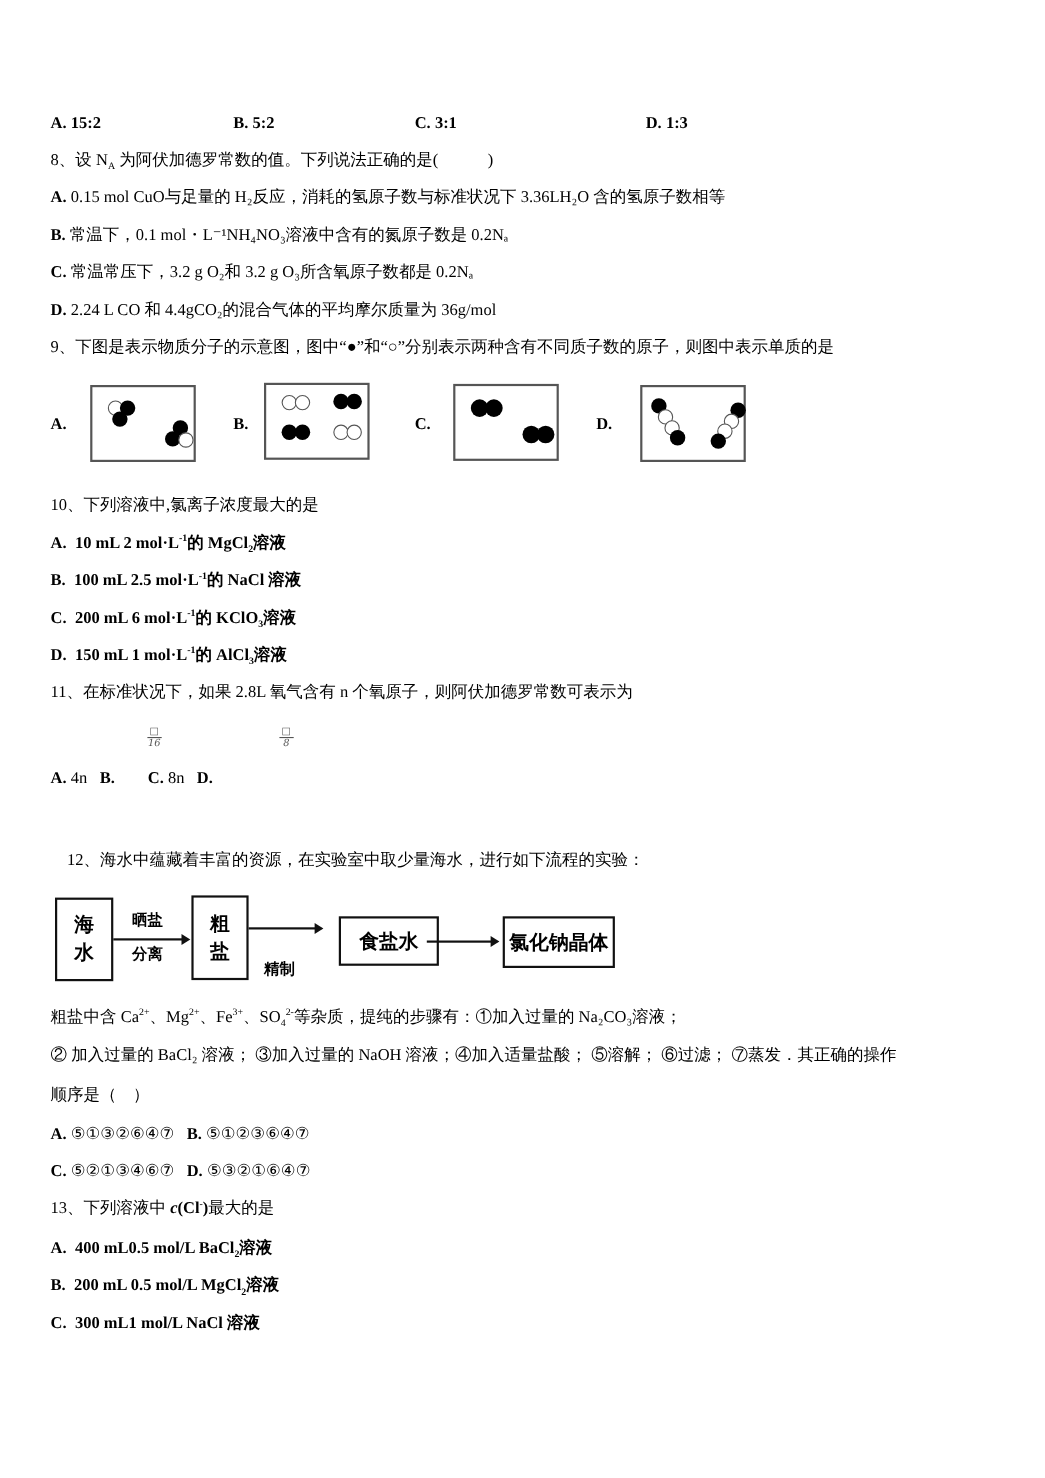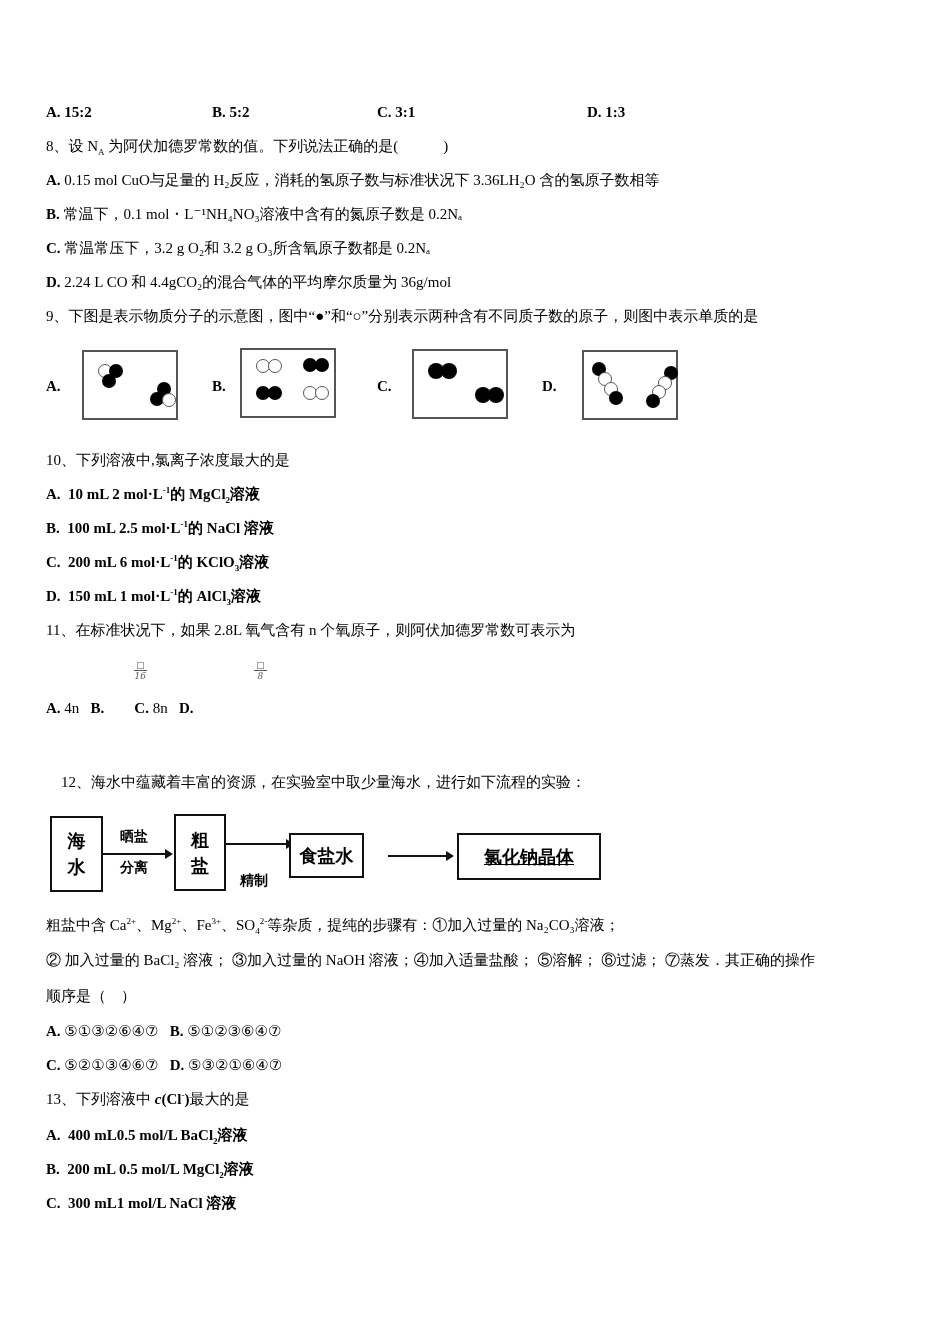--- a/index.html
+++ b/index.html
@@ -131,23 +131,23 @@
 水</div>
 <div class="alabel" style="left:120px;top:828px;">晒盐</div>
 <div class="arrow" style="left:103px;top:853px;width:68px;"></div>
 <div class="alabel" style="left:120px;top:859px;">分离</div>
 
 <div class="fbox" style="left:174px;top:814px;width:52px;height:77px;white-space:pre-line;line-height:26px;">粗
 盐</div>
 <div class="alabel" style="left:240px;top:872px;">精制</div>
 <div class="arrow" style="left:226px;top:843px;width:66px;"></div>
 
-<div class="fbox" style="left:289px;top:833px;width:75px;height:45px;">食盐水</div>
+<div class="fbox" style="left:308px;top:833px;width:91px;height:45px;">食盐水</div>
 <div class="arrow" style="left:388px;top:855px;width:64px;"></div>
-<div class="fbox" style="left:457px;top:833px;width:144px;height:47px;text-decoration:underline;">氯化钠晶体</div>
+<div class="fbox" style="left:457px;top:833px;width:102px;height:47px;">氯化钠晶体</div>
 
 <div class="line q" style="top:915px;">
   <span>粗盐中含 </span><span>Ca</span><sup>2+</sup><span>、</span><span>Mg</span><sup>2+</sup><span>、</span><span>Fe</span><sup>3+</sup><span>、</span><span>SO</span><sub>4</sub><sup>2-</sup><span>等杂质，提纯的步骤有：①加入过量的 Na₂CO₃溶液；</span>
 </div>
 <div class="line q" style="top:950px;text-align:right;">② 加入过量的 BaCl₂ 溶液；  ③加入过量的 NaOH 溶液；④加入适量盐酸；  ⑤溶解；  ⑥过滤；  ⑦蒸发．其正确的操作</div>
 <div class="line q" style="top:986px;">顺序是（　）</div>
 
 <div class="line q" style="top:1021px;">
   <span class="lbl">A.</span> <span>⑤①③②⑥④⑦</span>&nbsp;&nbsp;
   <span class="lbl">B.</span> <span>⑤①②③⑥④⑦</span>

